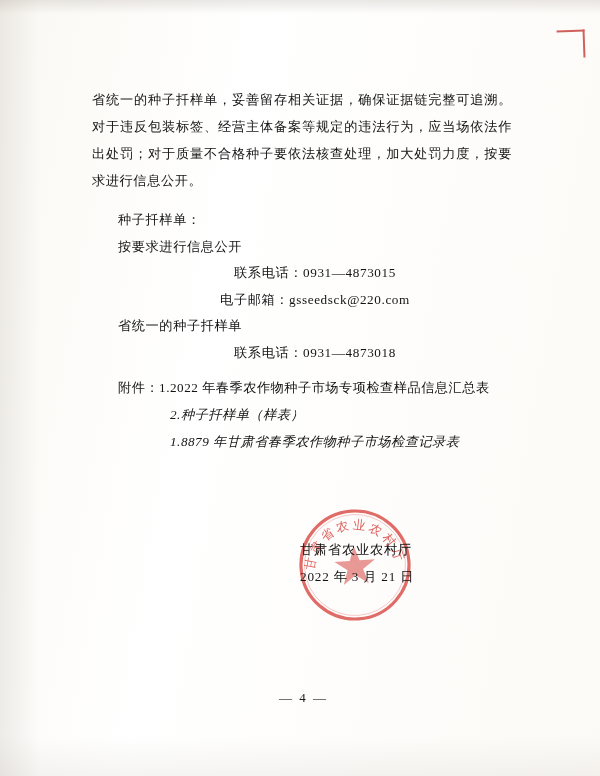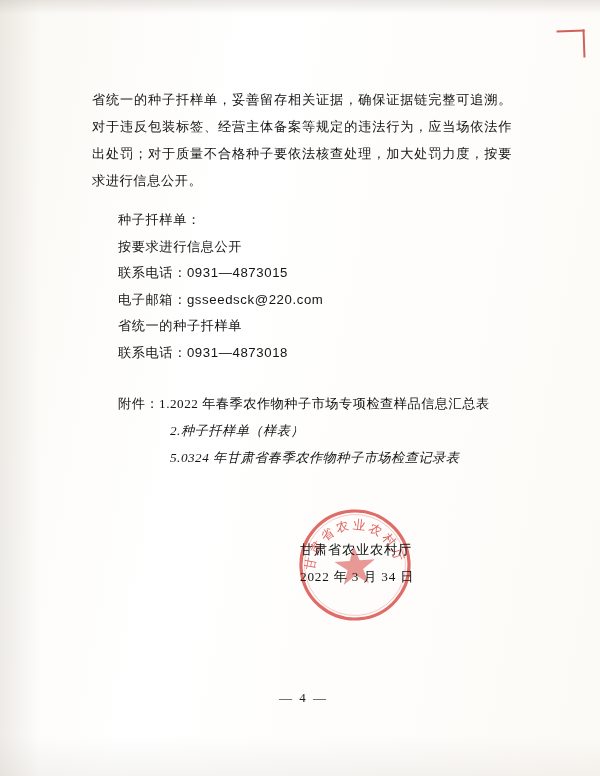--- a/index.html
+++ b/index.html
@@ -81,24 +81,25 @@
   }
   .line {
     font-size: 13.2px;
     line-height: 26.5px;
     color: #141414;
     letter-spacing: 0.6px;
     padding-left: 26px;
     white-space: nowrap;
   }
   .line.ascii {
-    font-family: Liberation Sans, sans-serif;
+    font-family: Liberation Serif, serif;
+    text-align: center;
   }
   .attachments {
-    margin-top: 24px;
+    margin-top: 8px;
   }
   .attach-first {
     font-size: 13.2px;
     line-height: 27px;
     color: #141414;
     letter-spacing: 0.5px;
     padding-left: 26px;
     white-space: nowrap;
   }
   .attach-item {
@@ -169,21 +170,21 @@
 
       <div>
         <div class="line">省统一的种子扦样单</div>
         <div class="line ascii"><span>联系电话：</span><span>0931—4873018</span></div>
       </div>
     </div>
 
     <div class="attachments">
       <div class="attach-first"><span>附件：</span><span>1.2022 年春季农作物种子市场专项检查样品信息汇总表</span></div>
       <div class="attach-item">2.种子扦样单（样表）</div>
-      <div class="attach-item">5.0324 年甘肃省春季农作物种子市场检查记录表</div>
+      <div class="attach-item">1.8879 年甘肃省春季农作物种子市场检查记录表</div>
     </div>
   </div>
 
   <div class="seal">
     <svg width="118" height="118" viewBox="0 0 118 118" xmlns="http://www.w3.org/2000/svg">
       <g transform="rotate(-4 59 59)" fill="none" stroke="#d4352f" opacity="0.72">
         <circle cx="59" cy="59" r="54" stroke-width="3.2"></circle>
         <circle cx="59" cy="59" r="50.5" stroke-width="0.7" opacity="0.5"></circle>
       </g>
       <g transform="rotate(-4 59 59)" opacity="0.76">
@@ -193,17 +194,17 @@
         </text>
       </g>
       <g transform="rotate(-4 59 59)" opacity="0.8">
         <polygon points="59,40 63.9,54.6 79.3,54.6 66.8,63.6 71.6,78.2 59,69.2 46.4,78.2 51.2,63.6 38.7,54.6 54.1,54.6" fill="#d4352f" opacity="0.62"></polygon>
       </g>
     </svg>
   </div>
 
   <div class="signature">
     <div class="sig-line">甘肃省农业农村厅</div>
-    <div class="sig-line">2022 年 3 月 34 日</div>
+    <div class="sig-line">2022 年 3 月 21 日</div>
   </div>
 
   <div class="page-number">— 4 —</div>
 </div>
 
 </body></html>

